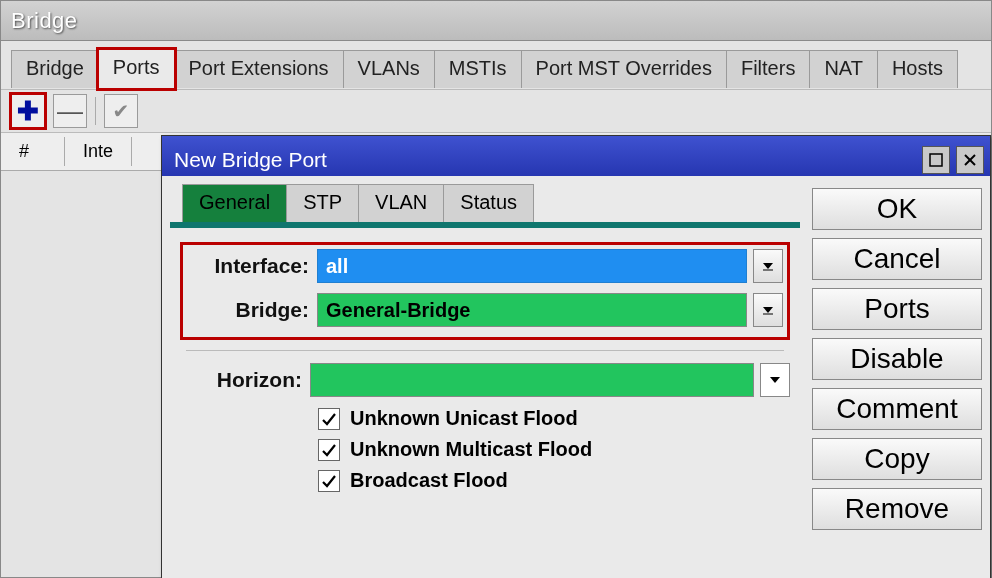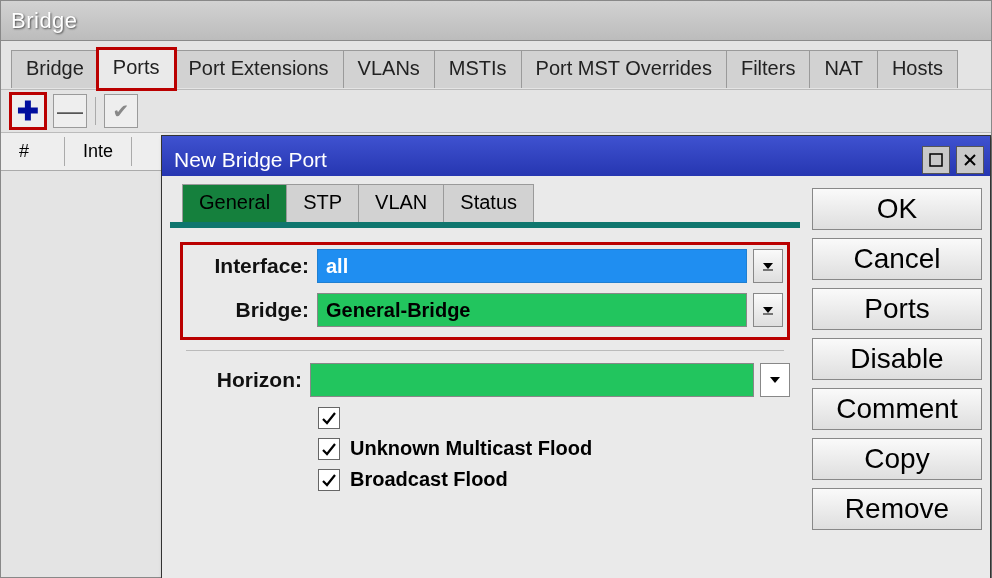--- a/index.html
+++ b/index.html
@@ -369,20 +369,21 @@
             </div>
           </div>
 
 
           <div class="check-row">
             <div class="chk">
               <svg viewBox="0 0 16 16">
                   <polyline points="2,9 6,13 14,3" fill="none" stroke="#000" stroke-width="2.2"></polyline>
                 </svg>
             </div>
+            <span>Unknown Unicast Flood</span>
           </div>
           <div class="check-row">
             <div class="chk">
               <svg viewBox="0 0 16 16">
                   <polyline points="2,9 6,13 14,3" fill="none" stroke="#000" stroke-width="2.2"></polyline>
                 </svg>
             </div>
             <span>Unknown Multicast Flood</span>
           </div>
           <div class="check-row">

